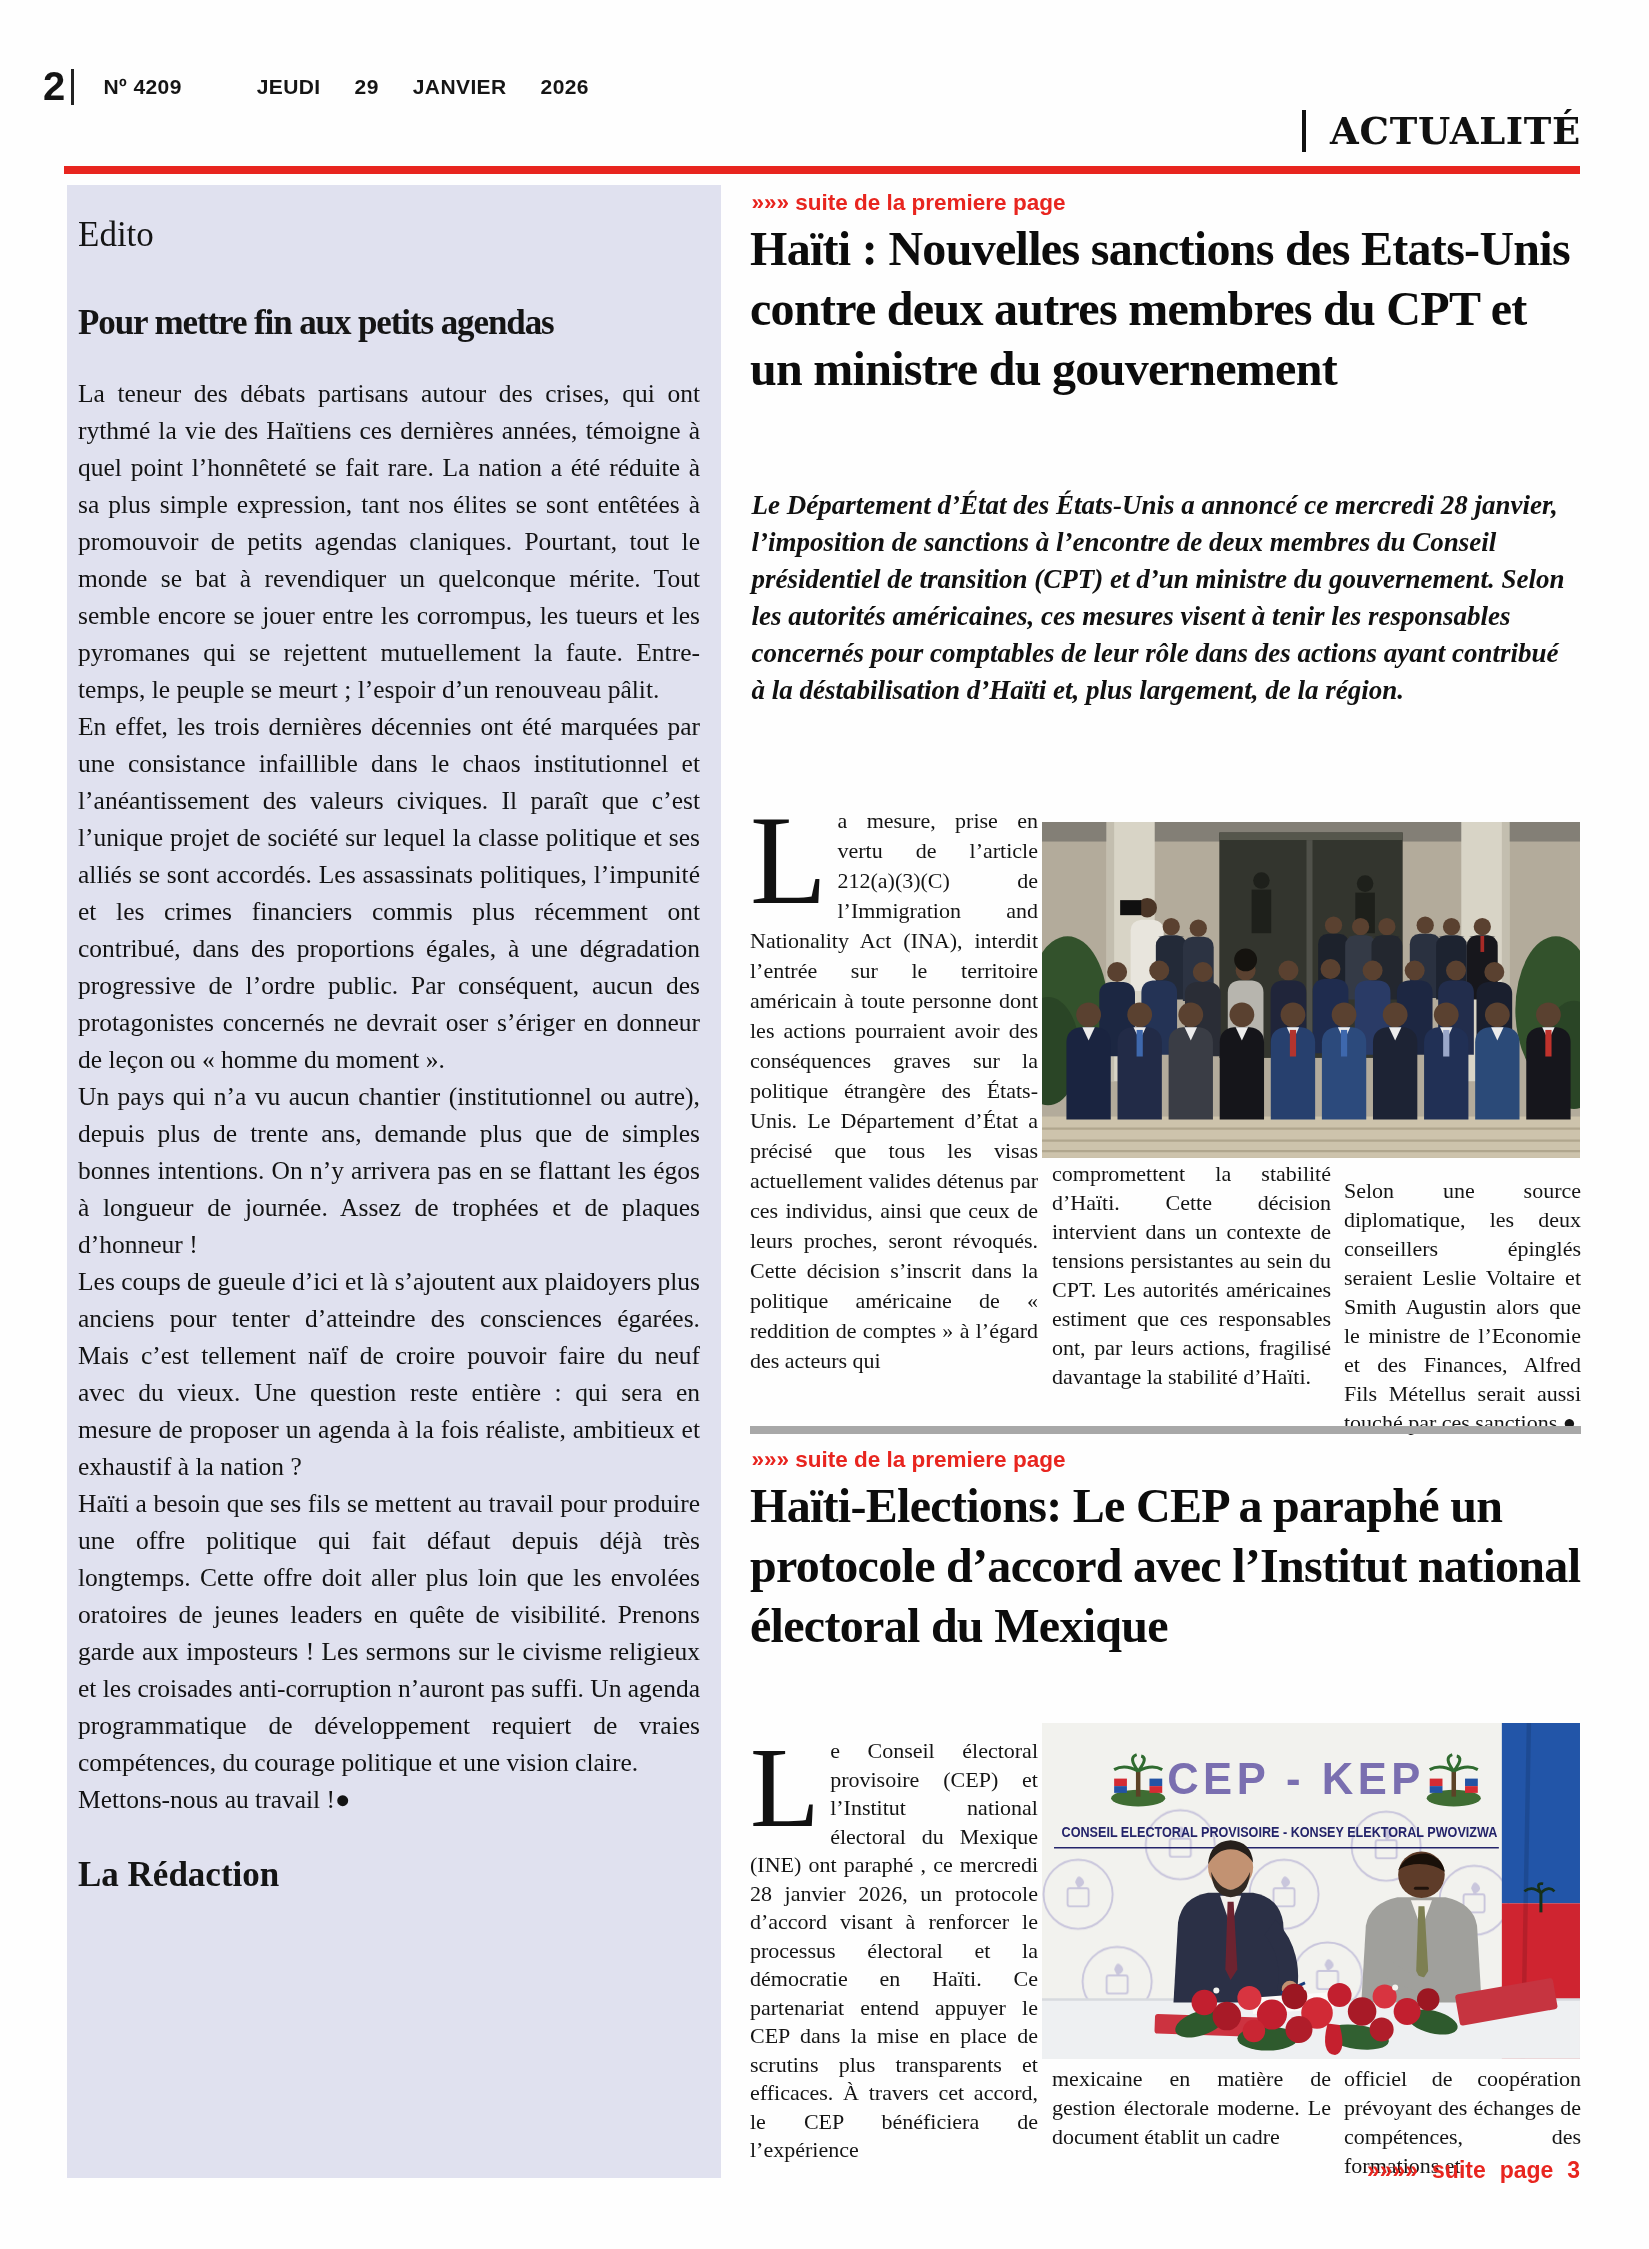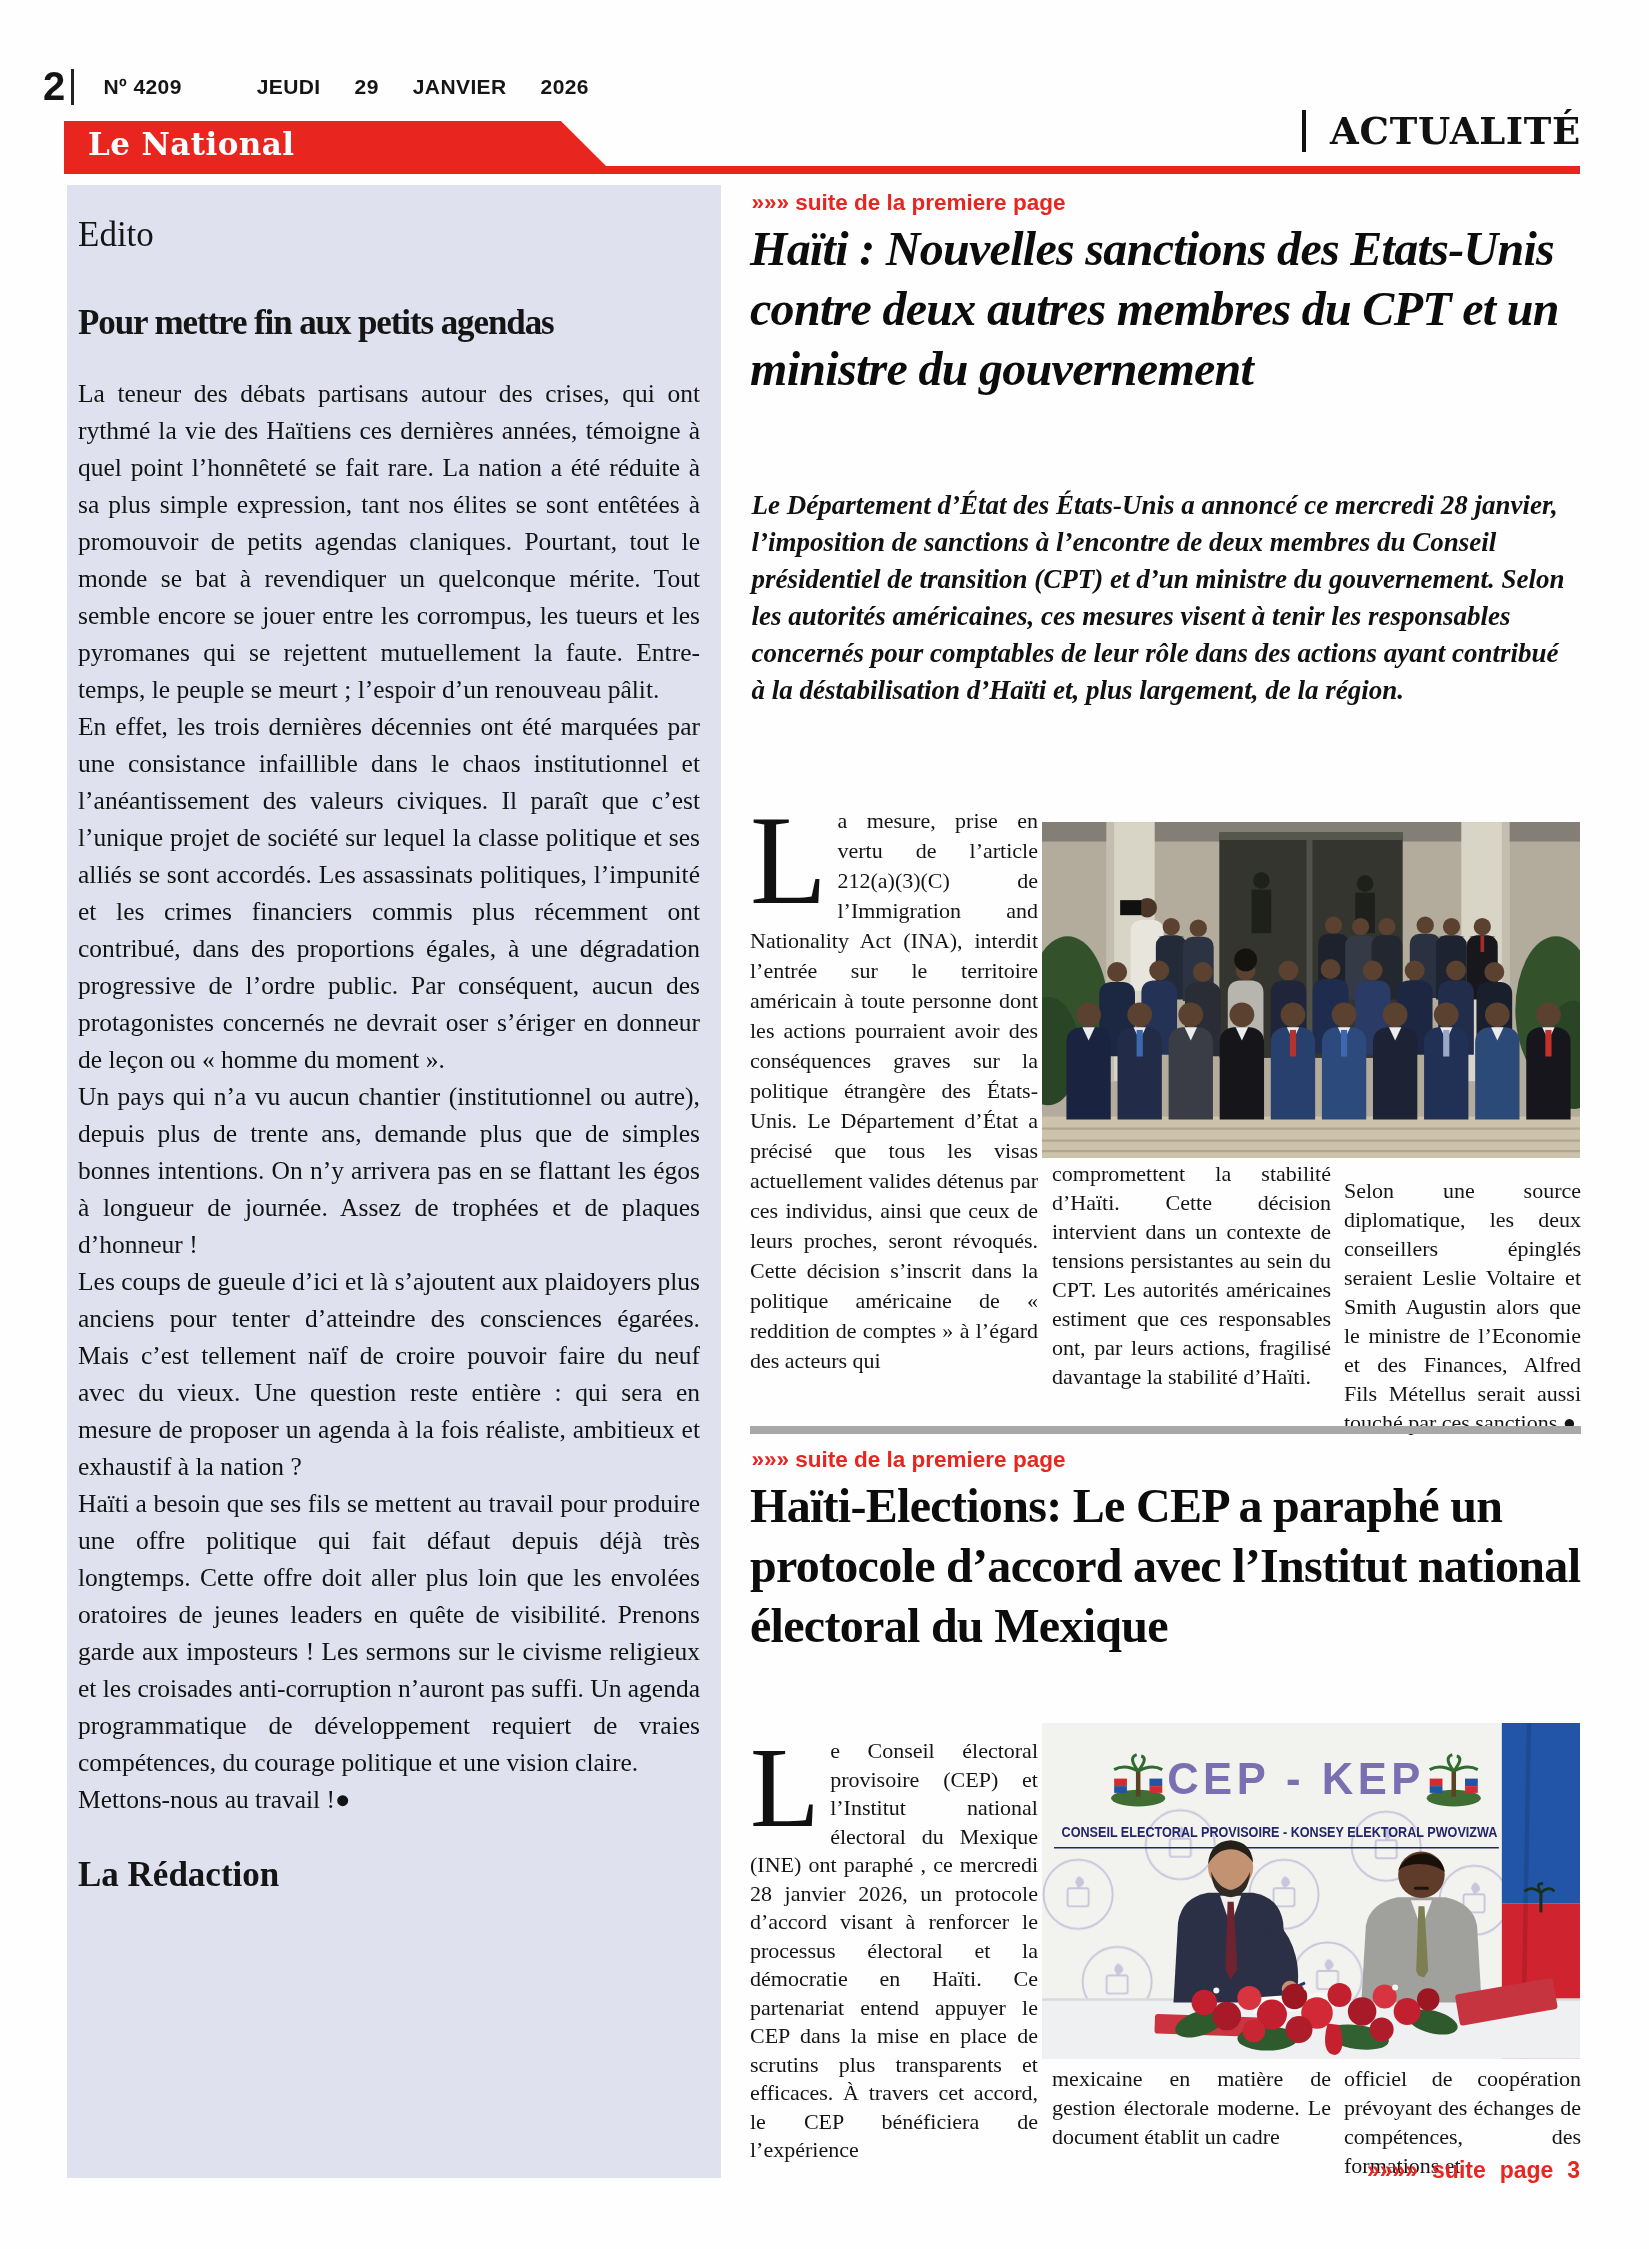--- a/index.html
+++ b/index.html
@@ -77,43 +77,40 @@
       <span>JANVIER</span>
       <span>2026</span>
     </span>
   </div>
 
   <div class="section-head">
     <span class="section-bar"></span>
     <span class="section-title">ACTUALITÉ</span>
   </div>
 
-  <div class="brand-flag">
-    <span class="brand-text">Le National</span>
-  </div>
   <div class="red-rule"></div>
 
   <aside class="edito">
     <div class="edito-label">Edito</div>
     <div class="edito-title">Pour mettre fin aux petits agendas</div>
     <div class="edito-body">
       <p>La teneur des débats partisans autour des crises, qui ont rythmé la vie des Haïtiens ces dernières années, témoigne à quel point l’honnêteté se fait rare. La nation a été réduite à sa plus simple expression, tant nos élites se sont entêtées à promouvoir de petits agendas claniques. Pourtant, tout le monde se bat à revendiquer un quelconque mérite. Tout semble encore se jouer entre les corrompus, les tueurs et les pyromanes qui se rejettent mutuellement la faute. Entre-temps, le peuple se meurt ; l’espoir d’un renouveau pâlit.</p>
       <p>En effet, les trois dernières décennies ont été marquées par une consistance infaillible dans le chaos institutionnel et l’anéantissement des valeurs civiques. Il paraît que c’est l’unique projet de société sur lequel la classe politique et ses alliés se sont accordés. Les assassinats politiques, l’impunité  et les crimes financiers commis plus récemment ont contribué, dans des proportions égales, à une dégradation progressive de l’ordre public. Par conséquent, aucun des protagonistes concernés ne devrait oser s’ériger en donneur de leçon ou « homme du moment ».</p>
       <p> Un pays qui n’a vu aucun chantier (institutionnel ou autre), depuis plus de trente ans, demande plus que de simples bonnes intentions. On n’y arrivera pas en se flattant les égos à longueur de journée. Assez de trophées et de plaques d’honneur !</p>
       <p>Les coups de gueule d’ici et là s’ajoutent aux plaidoyers plus anciens pour tenter d’atteindre des consciences égarées. Mais c’est tellement naïf de croire pouvoir faire du neuf avec du vieux. Une question reste entière : qui sera en mesure de proposer un agenda à la fois réaliste, ambitieux et exhaustif à la nation ?</p>
       <p>Haïti a besoin que ses fils se mettent au travail pour produire une offre politique qui fait  défaut depuis déjà très longtemps. Cette offre doit aller plus loin que les envolées oratoires de jeunes leaders en quête de visibilité. Prenons garde aux imposteurs !  Les sermons sur le civisme religieux et les croisades anti-corruption n’auront pas suffi. Un agenda programmatique de développement requiert de vraies compétences, du courage politique et une vision claire.</p>
       <p>Mettons-nous au travail !●</p>
     </div>
     <div class="edito-sign">La Rédaction</div>
   </aside>
 
   <section class="articles">
 
     <div class="kicker k1">»»» suite de la premiere page</div>
-    <h1 class="headline h1" style="margin:0;font-style:italic;">Haïti : Nouvelles sanctions des Etats-Unis contre deux autres membres du CPT et un ministre du gouvernement</h1>
+    <h1 class="headline h1" style="margin:0;">Haïti : Nouvelles sanctions des Etats-Unis contre deux autres membres du CPT et un ministre du gouvernement</h1>
     <div class="lead">Le Département d’État des États-Unis a annoncé ce mercredi 28 janvier, l’imposition de sanctions à l’encontre de deux membres du Conseil présidentiel de transition (CPT) et d’un ministre du gouvernement. Selon les autorités américaines, ces mesures visent à tenir les responsables concernés pour comptables de leur rôle dans des actions ayant contribué à la déstabilisation d’Haïti et, plus largement, de la région.</div>
 
     <div class="bodycol c1a">
       <span class="dropcap">L</span><span>a mesure, prise en vertu de l’article 212(a)(3)(C) de l’Immigration and Nationality Act (INA), interdit l’entrée sur le territoire américain à toute personne dont les actions pourraient avoir des conséquences graves sur la politique étrangère des États-Unis. Le Département d’État a précisé que tous les visas actuellement valides détenus par ces individus, ainsi que ceux de leurs proches, seront révoqués. Cette décision s’inscrit dans la politique américaine de « reddition de comptes » à l’égard des acteurs qui</span>
     </div>
 
     <div class="photo ph1">
       <svg viewBox="0 0 716 447" xmlns="http://www.w3.org/2000/svg">
         <defs>
           <g id="pp">

